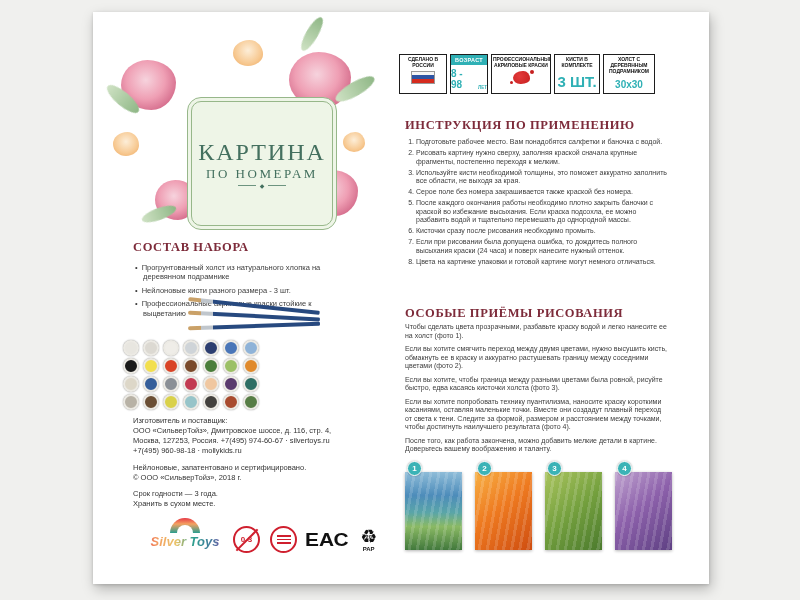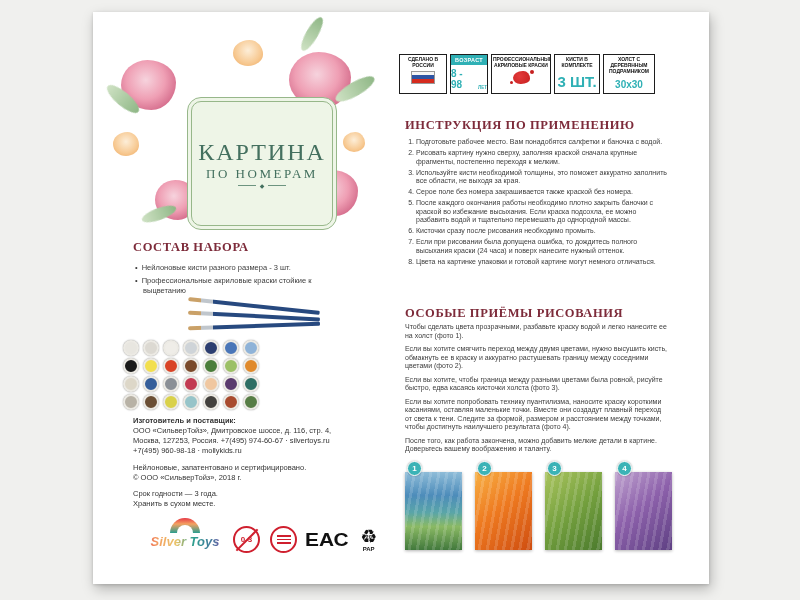--- a/index.html
+++ b/index.html
@@ -60,21 +60,21 @@
   .brush { position: absolute; width: 132px; height: 3.5px; border-radius: 3px 2px 2px 3px;
     background: linear-gradient(90deg, #caa168 0 13px, #c0c6cc 13px 25px, #27497f 25px 100%); }
   .brush.bb1 { top: 3px; transform: rotate(6deg); }
   .brush.bb2 { top: 13px; transform: rotate(3deg); }
   .brush.bb3 { top: 23px; transform: rotate(-2deg); }
 
   .pots { position: absolute; left: 30px; top: 328px; display: grid; grid-template-columns: repeat(7, 18px); gap: 2px; z-index: 3; }
   .pot { width: 16px; height: 16px; border-radius: 50%; border: 2.5px solid #eceae4; box-shadow: 0 0 1.5px rgba(0,0,0,.45); }
 
   .mfr { position: absolute; left: 40px; top: 404px; width: 244px; font-size: 7.5px; line-height: 1.35; color: #333; z-index: 3; }
-  .mfr .b { font-weight: bold; }
+  .mfr .b { font-weight: normal; }
   .mfr .gap { margin-top: 6px; }
 
   
   .logo { position: absolute; left: 48px; top: 506px; width: 88px; text-align: center; z-index: 3; }
   .logo .arc { width: 30px; height: 15px; margin: 0 auto 1px; border-radius: 15px 15px 0 0;
     background: linear-gradient(180deg, #e63946, #f4a261 40%, #2a9d8f); position: relative; }
   .logo .arc::after { content: ""; position: absolute; left: 7px; top: 7px; width: 16px; height: 8px; background: #fff; border-radius: 8px 8px 0 0; }
   .logo .txt { font-weight: bold; font-style: italic; font-size: 13px;
     background: linear-gradient(90deg, #e63946, #f4a261, #e9c46a, #2a9d8f, #457b9d, #8e44ad);
     -webkit-background-clip: text; background-clip: text; color: transparent; }
@@ -158,20 +158,21 @@
     <div class="l2">ПО НОМЕРАМ</div>
     <div class="orn">
         <span class="rule"></span>
         <span>◆</span>
         <span class="rule"></span>
       </div>
   </div>
 
   <div class="sec-h kit-h">СОСТАВ НАБОРА</div>
   <ul class="kit-list">
+    <li>Прогрунтованный холст из натурального хлопка на деревянном подрамнике</li>
     <li>Нейлоновые кисти разного размера - 3 шт.</li>
     <li>Профессиональные акриловые краски стойкие к выцветанию</li>
   </ul>
 
   <div class="brushes">
     <div class="brush bb1"></div>
     <div class="brush bb2"></div>
     <div class="brush bb3"></div>
   </div>
 

